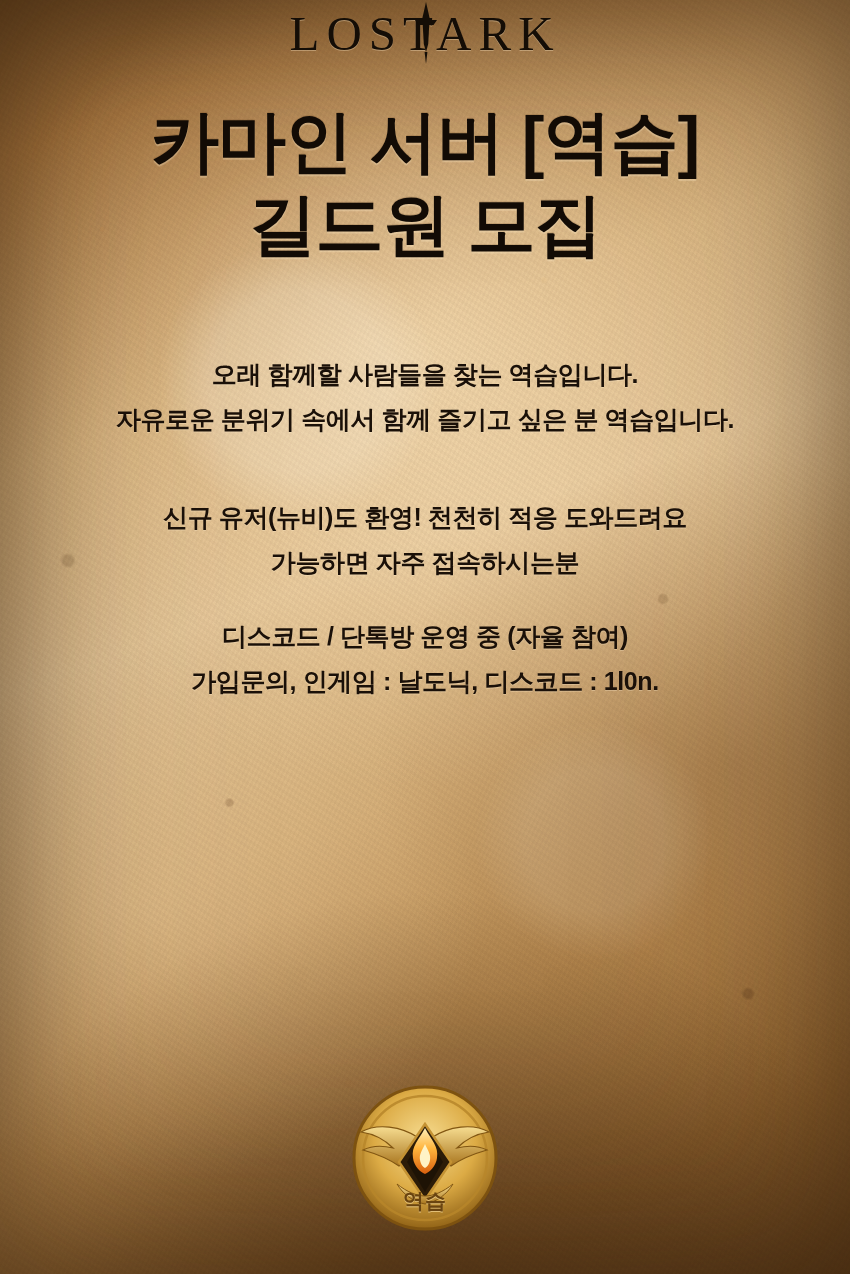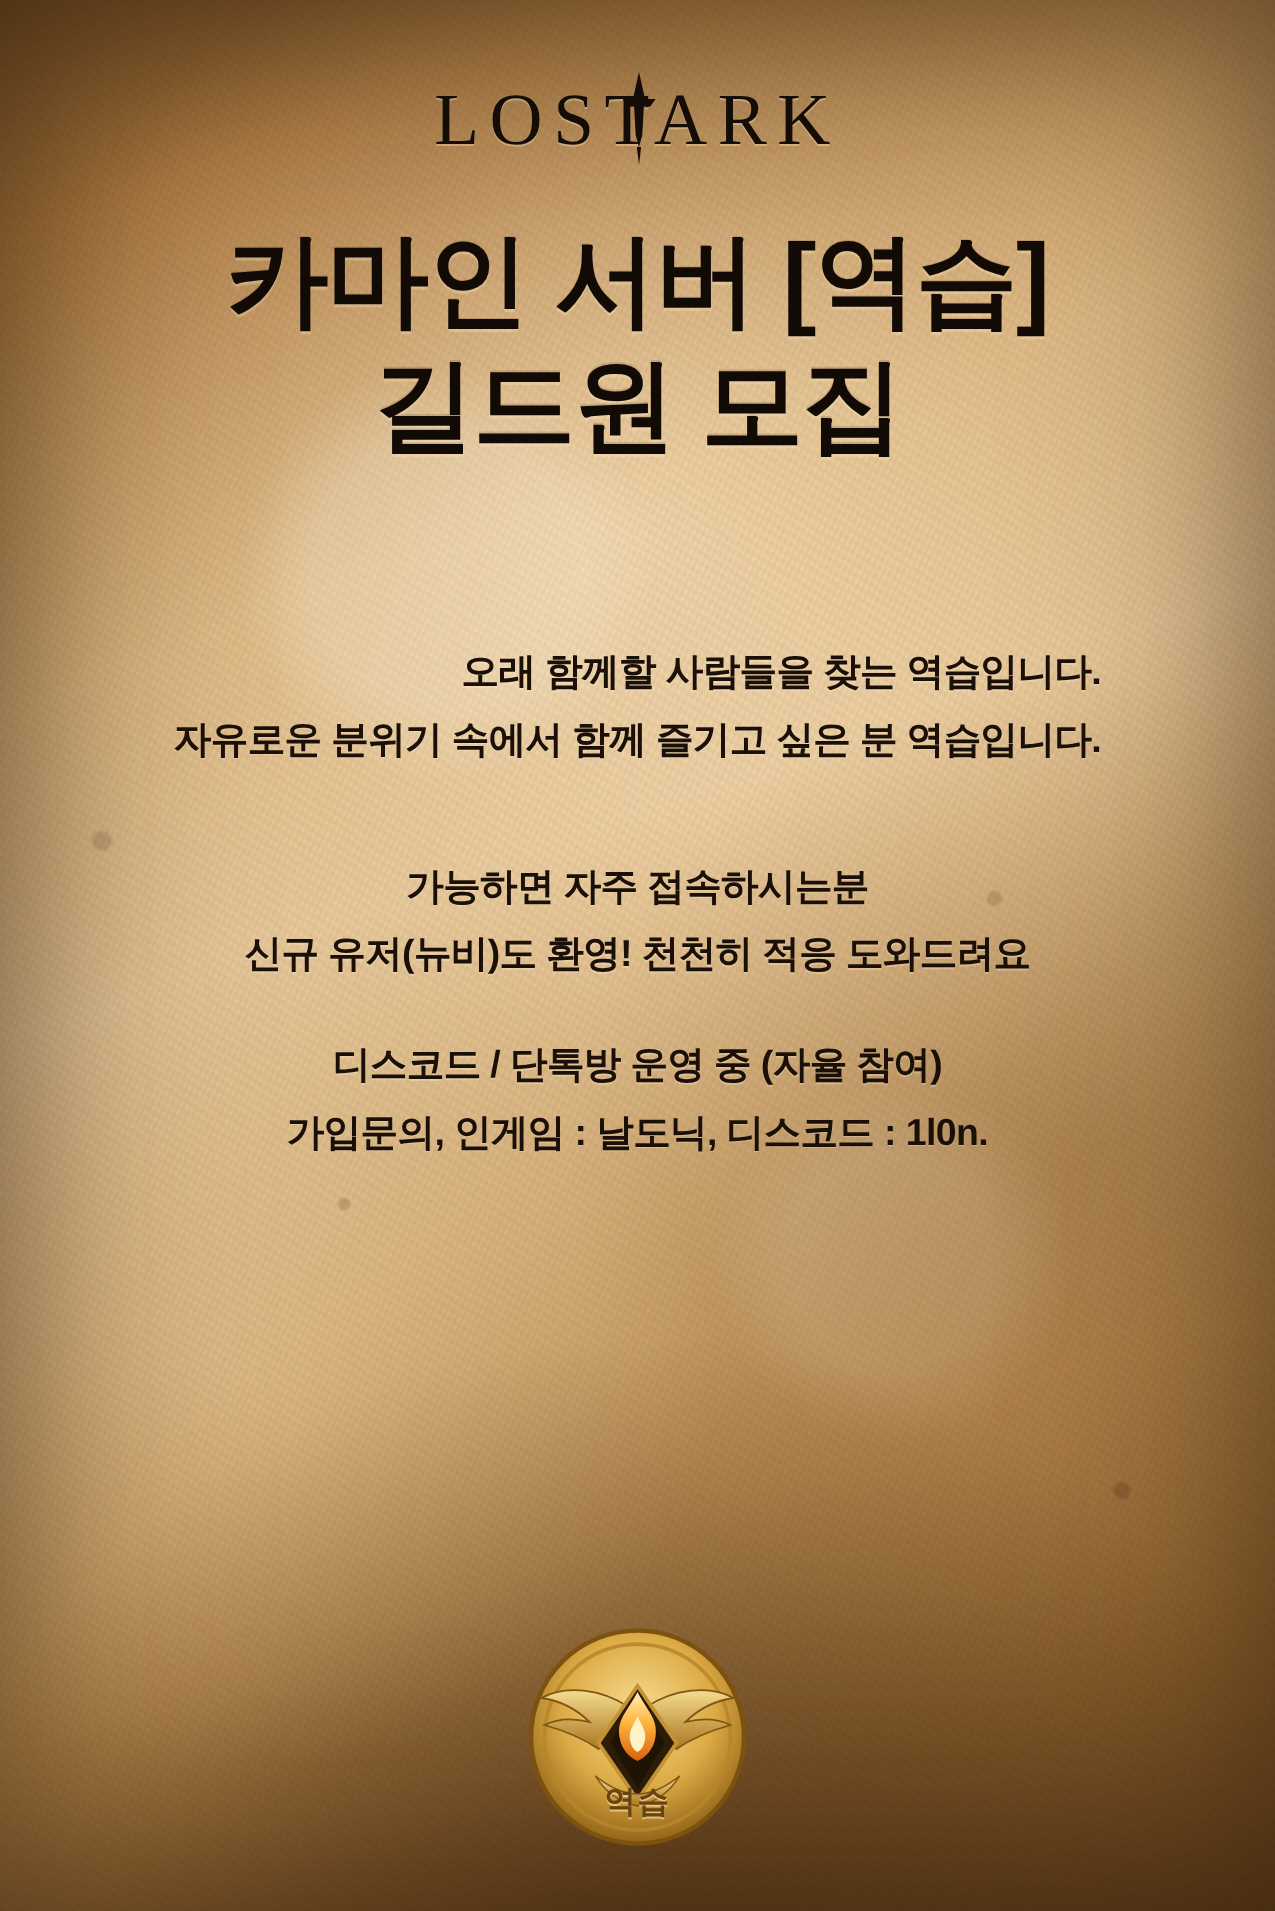--- a/index.html
+++ b/index.html
@@ -64,21 +64,20 @@
   }
 
   .content {
     position: relative;
     z-index: 3;
     display: flex;
     flex-direction: column;
     align-items: center;
     height: 100%;
     box-sizing: border-box;
-    padding-top: 46px;
   }
 
   
   .brand {
     position: relative;
     height: 66px;
     display: flex;
     align-items: center;
     justify-content: center;
     margin-bottom: 34px;
@@ -122,21 +121,21 @@
   .body-block {
     text-align: center;
     color: #1a1008;
     font-weight: 700;
     font-size: 25px;
     line-height: 1.82;
     letter-spacing: -0.4px;
     text-shadow: 0 1px 0 rgba(255,240,210,0.30);
     padding: 0 30px;
   }
-  .block-1 { margin-top: 106px; text-align: right; }
+  .block-1 { margin-top: 78px; }
   .block-2 { margin-top: 52px; }
   .block-3 { margin-top: 28px; }
 
   
   .emblem-wrap {
     margin-top: auto;
     margin-bottom: 42px;
     display: flex;
     align-items: center;
     justify-content: center;
@@ -182,22 +181,22 @@
       <span class="line1">카마인 서버 [역습]</span>
       <span class="line2">길드원 모집</span>
     </h1>
 
     <div class="body-block block-1">
       <div>오래 함께할 사람들을 찾는 역습입니다.</div>
       <div>자유로운 분위기 속에서 함께 즐기고 싶은 분 역습입니다.</div>
     </div>
 
     <div class="body-block block-2">
+      <div>신규 유저(뉴비)도 환영! 천천히 적응 도와드려요</div>
       <div>가능하면 자주 접속하시는분</div>
-      <div>신규 유저(뉴비)도 환영! 천천히 적응 도와드려요</div>
     </div>
 
     <div class="body-block block-3">
       <div>디스코드 / 단톡방 운영 중 (자율 참여)</div>
       <div>가입문의, 인게임 : 날도닉, 디스코드 : 1l0n.</div>
     </div>
 
     <div class="emblem-wrap">
       <div class="emblem">
         <svg viewBox="0 0 196 166" width="196" height="166" aria-hidden="true">

